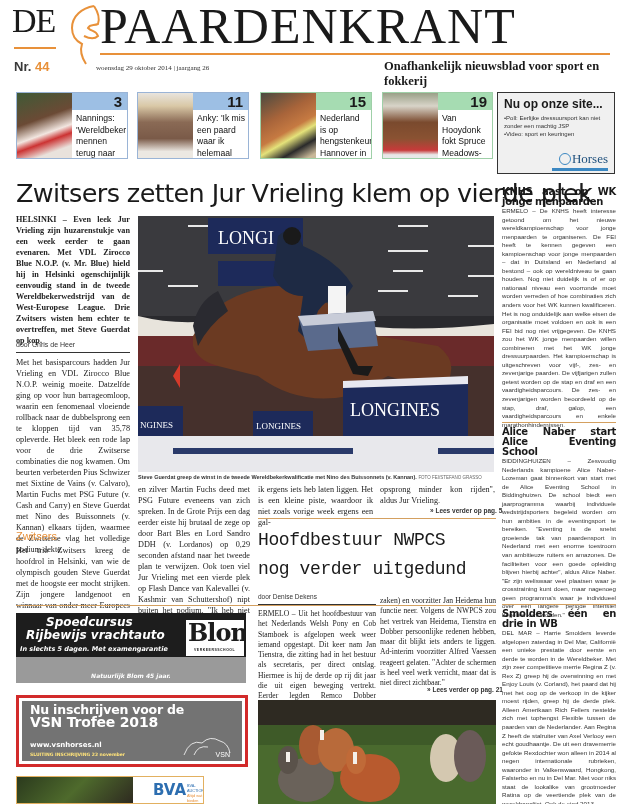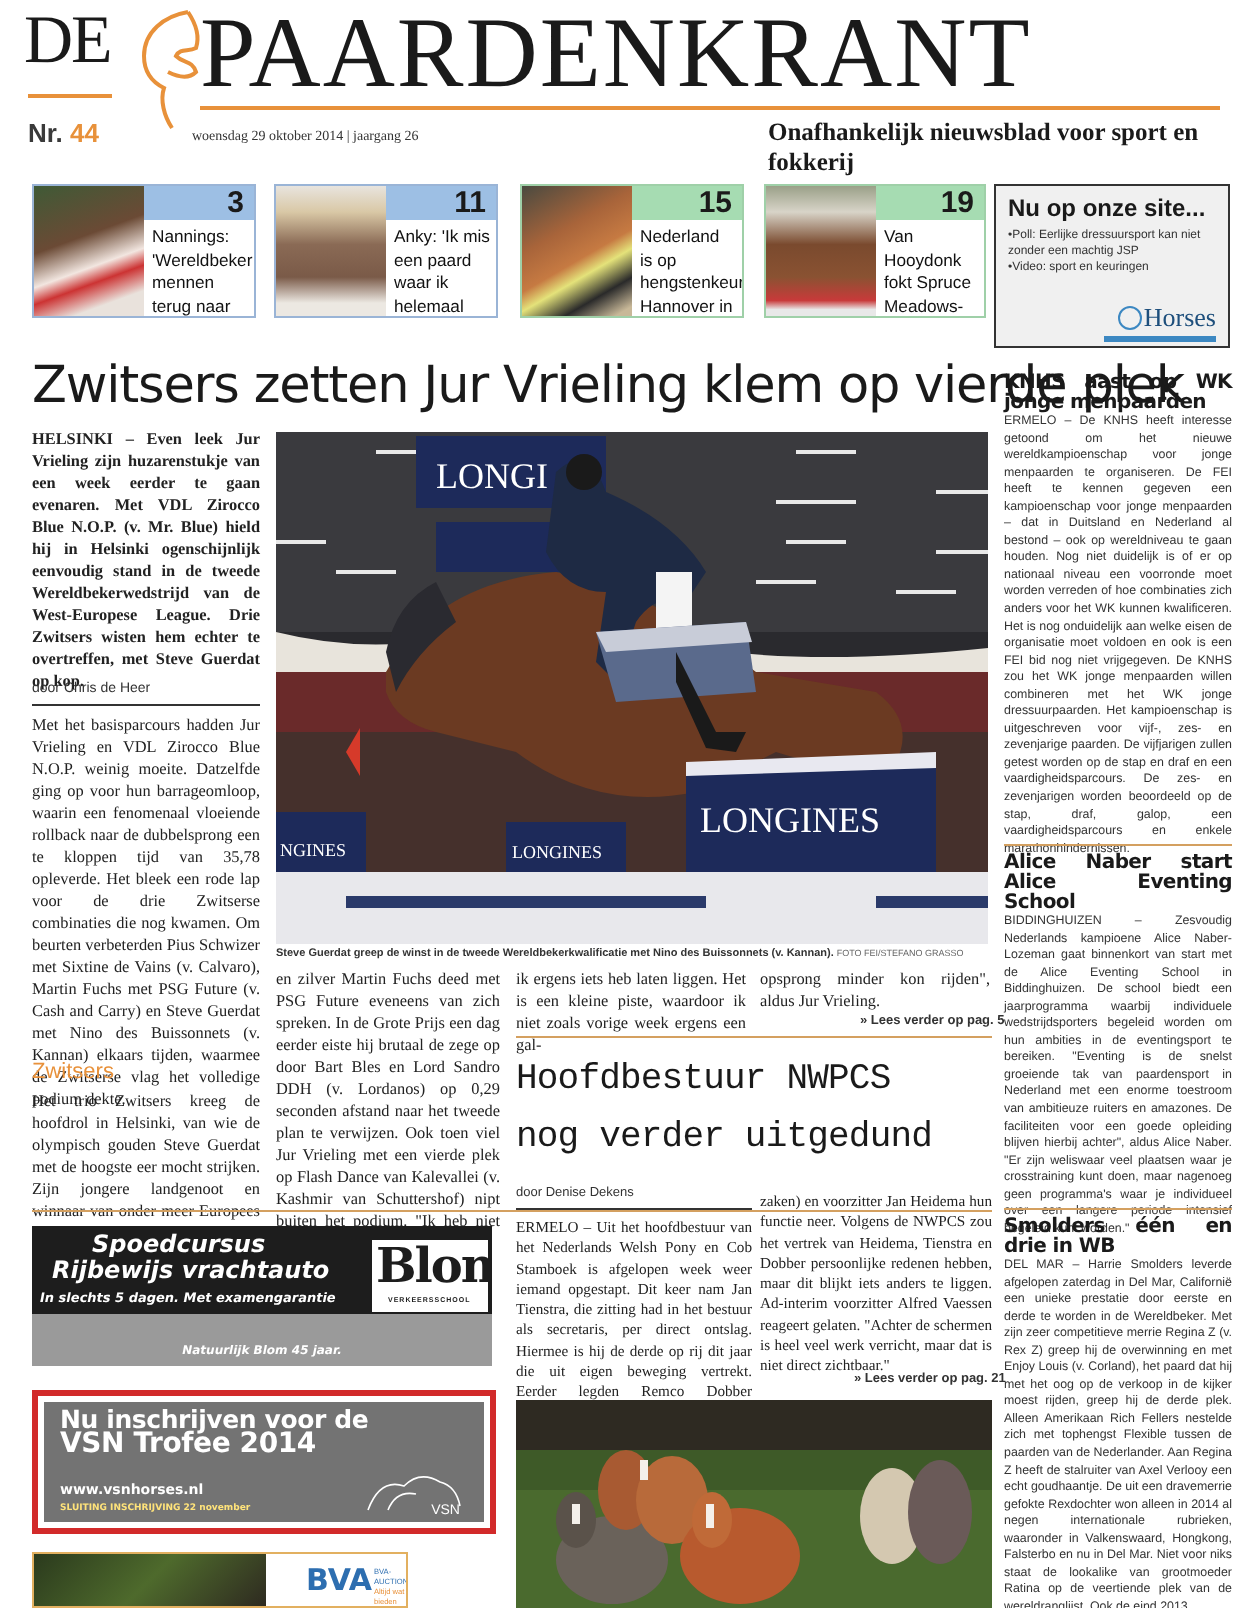--- a/index.html
+++ b/index.html
@@ -244,21 +244,21 @@
   <div class="logo-box"></div>
   <div class="logo">Blom</div>
   <div class="logo-sub">VERKEERSSCHOOL</div>
   <div class="t5">Natuurlijk Blom 45 jaar.</div>
 </div>
 
 <div class="abs ad-vsn">
   <div class="inner">
     <div class="t1">
       <div>Nu inschrijven voor de</div>
-      <div style="font-size:14px;">VSN Trofee 2014</div>
+      <div style="font-size:14px;">VSN Trofee 2018</div>
     </div>
     <div class="t2">www.vsnhorses.nl</div>
     <div class="t3">SLUITING INSCHRIJVING 22 november</div>
     <div class="logo">
       <svg width="52" height="30" viewBox="0 0 52 30">
           <path d="M4 26 Q10 10 22 14 Q30 6 40 12 Q48 14 50 24" fill="none" stroke="#fff" stroke-width="0.8"></path>
           <path d="M14 26 Q18 16 28 18" fill="none" stroke="#fff" stroke-width="0.8"></path>
         </svg>
       <span style="position:absolute; right:2px; bottom:2px;">VSN</span>
     </div>

